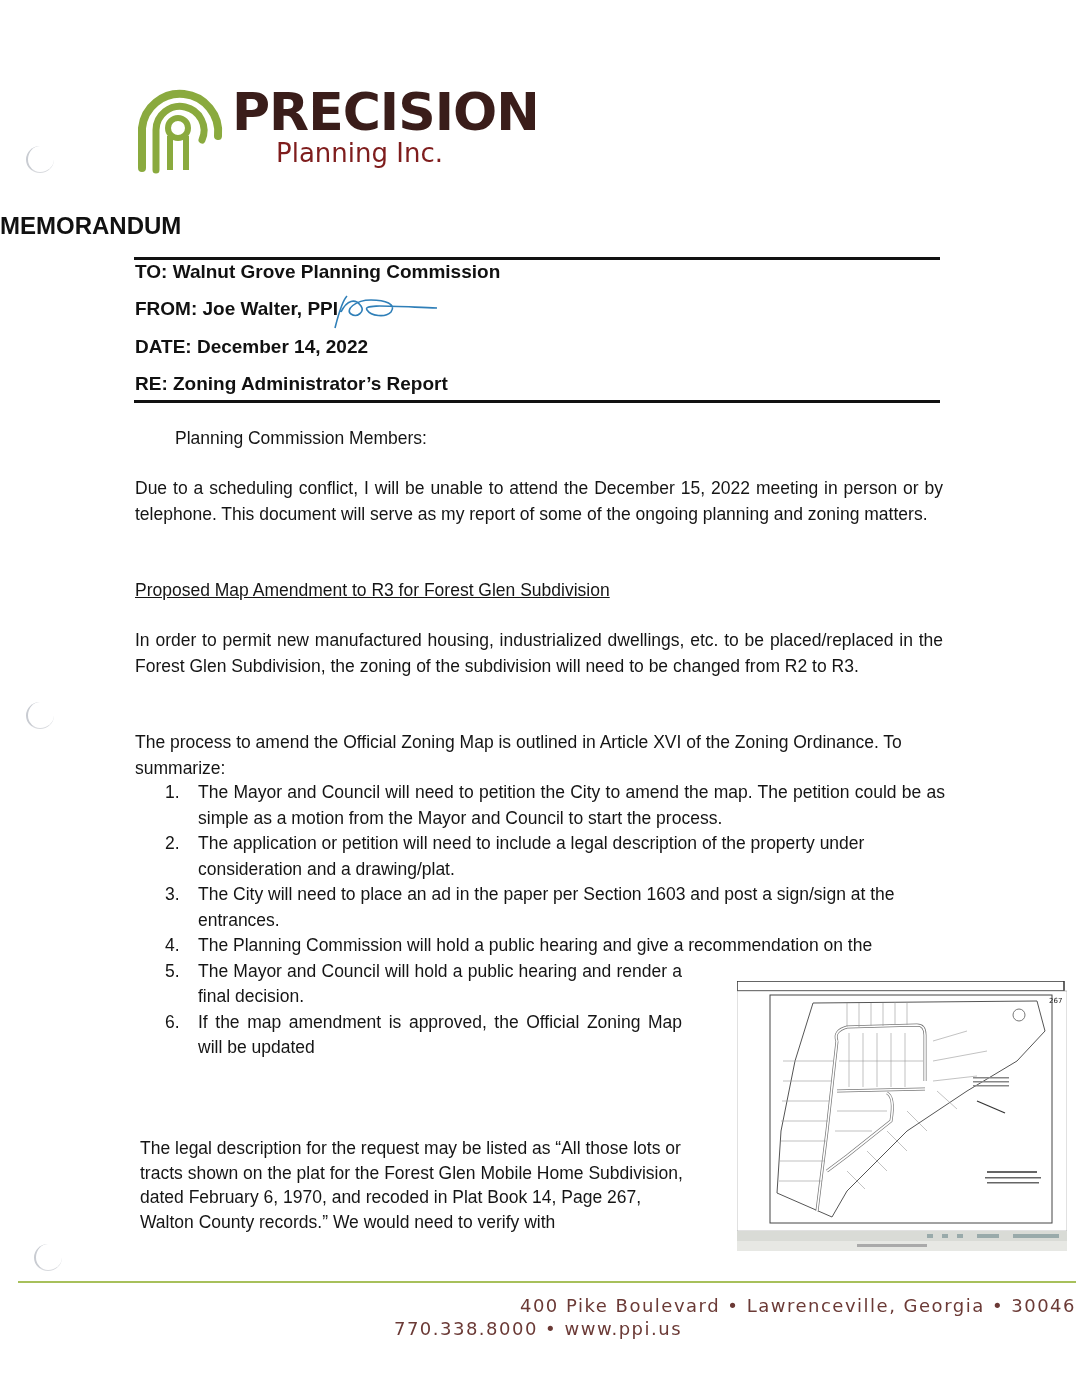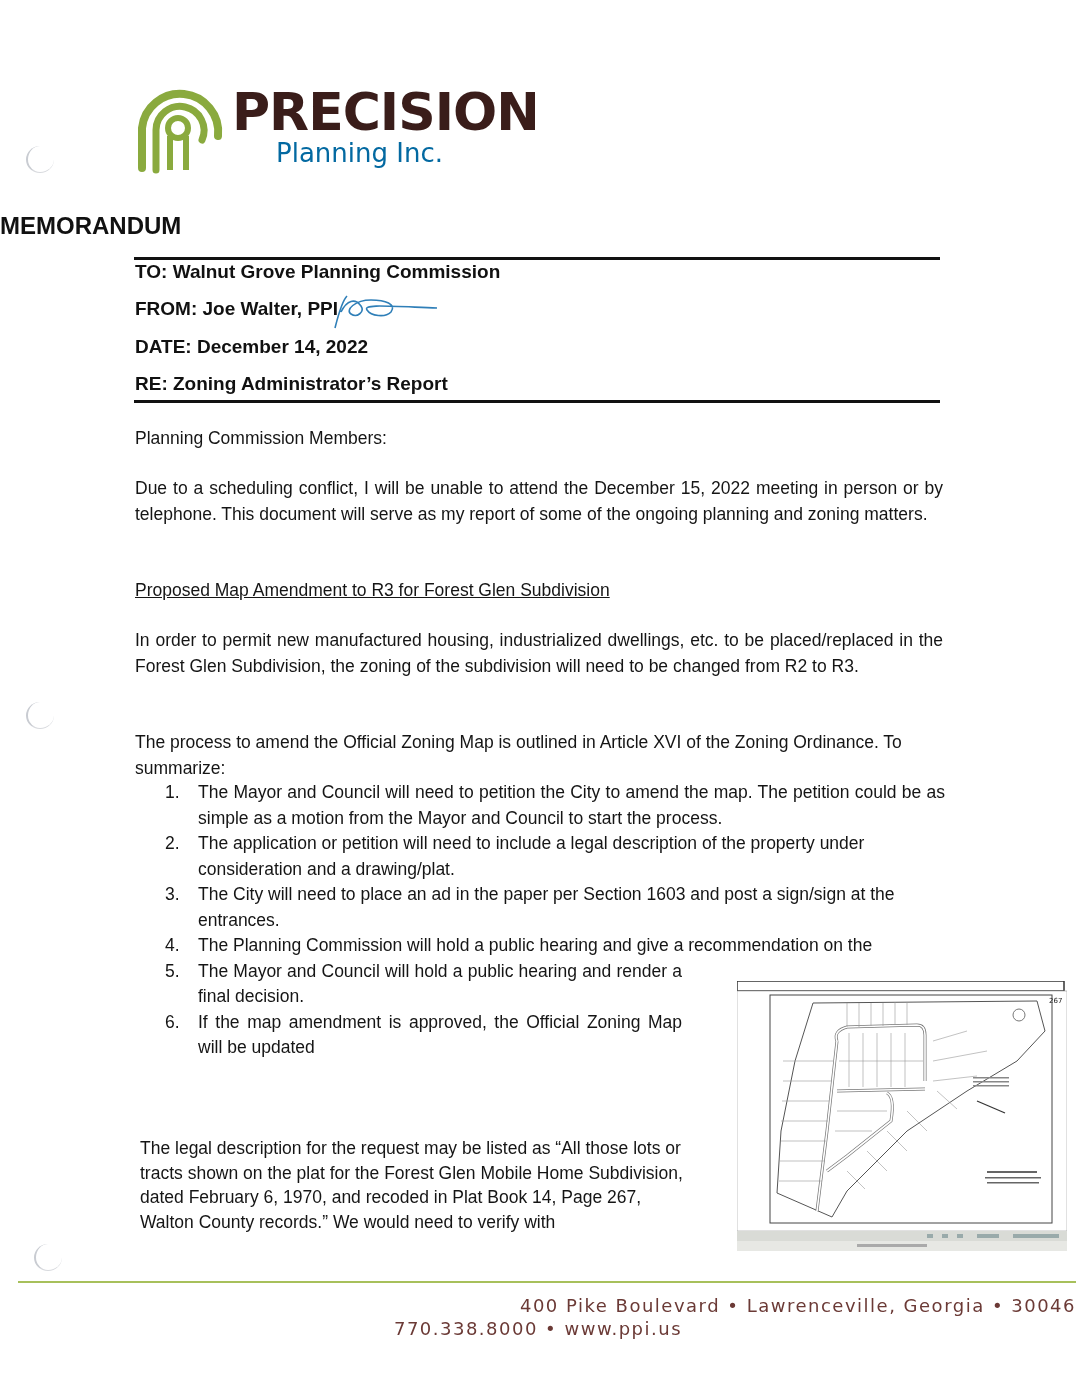--- a/index.html
+++ b/index.html
@@ -5,21 +5,21 @@
   html, body { margin: 0; padding: 0; background: #ffffff; }
   body { width: 1076px; height: 1398px; position: relative; overflow: hidden;
          font-family: "Liberation Sans", sans-serif; color: #111; }
   .hole { position: absolute; width: 26px; height: 26px; border-radius: 50%;
           border-left: 2px solid #c9ccd2; border-bottom: 1px solid #d8dade; border-top: 0; border-right: 0;
           background: transparent; }
   .logo { position: absolute; left: 128px; top: 76px; width: 400px; height: 110px; }
   .logo-word { position: absolute; left: 104px; top: 6px; font-family: "DejaVu Sans", sans-serif;
                font-weight: bold; font-size: 52px; letter-spacing: -1px; color: #3a1d1a; }
   .logo-sub { position: absolute; left: 148px; top: 62px; font-family: "DejaVu Sans", sans-serif;
-              font-size: 26px; color: #0369a1; }
+              font-size: 26px; color: #7f1d1d; }
   .memo-title { position: absolute; left: 0; width: 1076px; top: 212px; text-align: left;
                 font-weight: bold; font-size: 24px; color: #111; }
   .rule { position: absolute; left: 134px; width: 806px; height: 3px; background: #111; }
   .hdr-line { position: absolute; left: 135px; font-weight: bold; font-size: 19px; color: #111; }
   .sig { position: absolute; left: 305px; top: 292px; }
   .p { position: absolute; left: 135px; width: 808px; font-size: 17.5px; line-height: 25.5px; color: #151515; }
   .just { text-align: justify; text-align-last: left; }
   .u { text-decoration: underline; }
   ol.steps { position: absolute; left: 165px; top: 780px; margin: 0; padding: 0; list-style: none; width: 780px;
              font-size: 17.5px; line-height: 25.5px; color: #151515; }
@@ -53,21 +53,21 @@
 <div class="rule" style="top:257px;"></div>
 <div class="hdr-line" style="top:261px;">TO:  Walnut Grove Planning Commission</div>
 <div class="hdr-line" style="top:298px;">FROM: Joe Walter, PPI</div>
 <svg class="sig" width="140" height="40" viewBox="0 0 140 40">
   <path d="M30 36 C34 20, 38 8, 42 4 M36 20 C42 8, 50 6, 56 14 C60 20, 52 26, 46 22 C40 18, 50 8, 66 8 C80 8, 92 12, 86 20 C80 26, 66 24, 62 18 C58 12, 80 14, 132 16" fill="none" stroke="#2f7fb8" stroke-width="1.6"></path>
 </svg>
 <div class="hdr-line" style="top:336px;">DATE: December 14, 2022</div>
 <div class="hdr-line" style="top:373px;">RE: Zoning Administrator’s Report</div>
 <div class="rule" style="top:400px;"></div>
 
-<div class="p" style="top:426px;">Planning Commission Members:</div>
+<div class="p" style="top:426px;margin-left:40px;">Planning Commission Members:</div>
 <div class="p just" style="top:476px;">Due to a scheduling conflict, I will be unable to attend the December 15, 2022 meeting in person or by telephone.  This document will serve as my report of some of the ongoing planning and zoning matters.</div>
 <div class="p u" style="top:578px; width:auto;">Proposed Map Amendment to R3 for Forest Glen Subdivision</div>
 <div class="p just" style="top:628px;">In order to permit new manufactured housing, industrialized dwellings, etc. to be placed/replaced in the Forest Glen Subdivision, the zoning of the subdivision will need to be changed from R2 to R3.</div>
 <div class="p" style="top:730px;">The process to amend the Official Zoning Map is outlined in Article XVI of the Zoning Ordinance. To summarize:</div>
 
 <ol class="steps">
   <li>
     <span class="n">1.</span>
     <span style="display:block; text-align:justify; text-align-last:left;">The Mayor and Council will need to petition the City to amend the map.  The petition could be as simple as a motion from the Mayor and Council to start the process.</span>
   </li>

